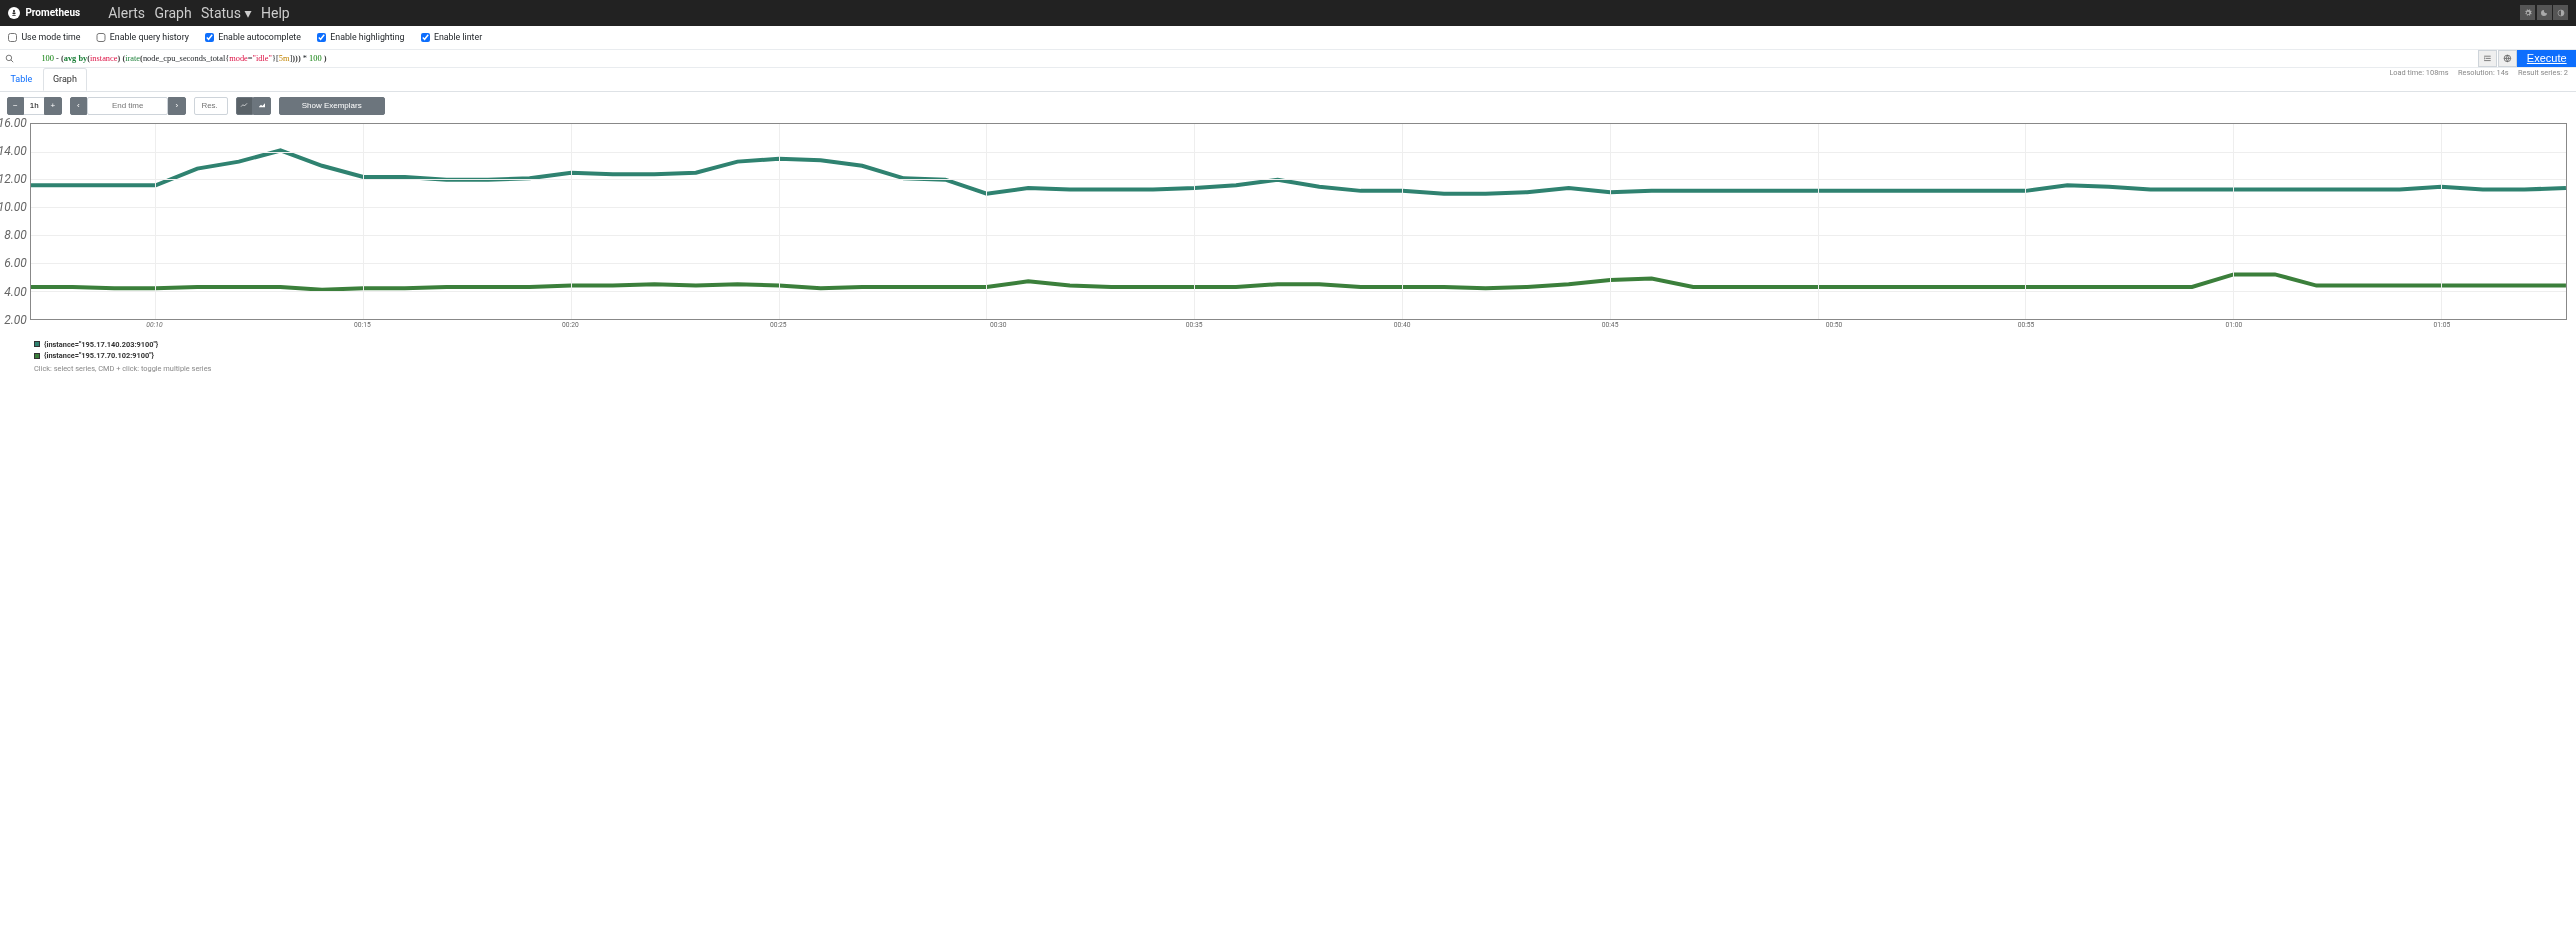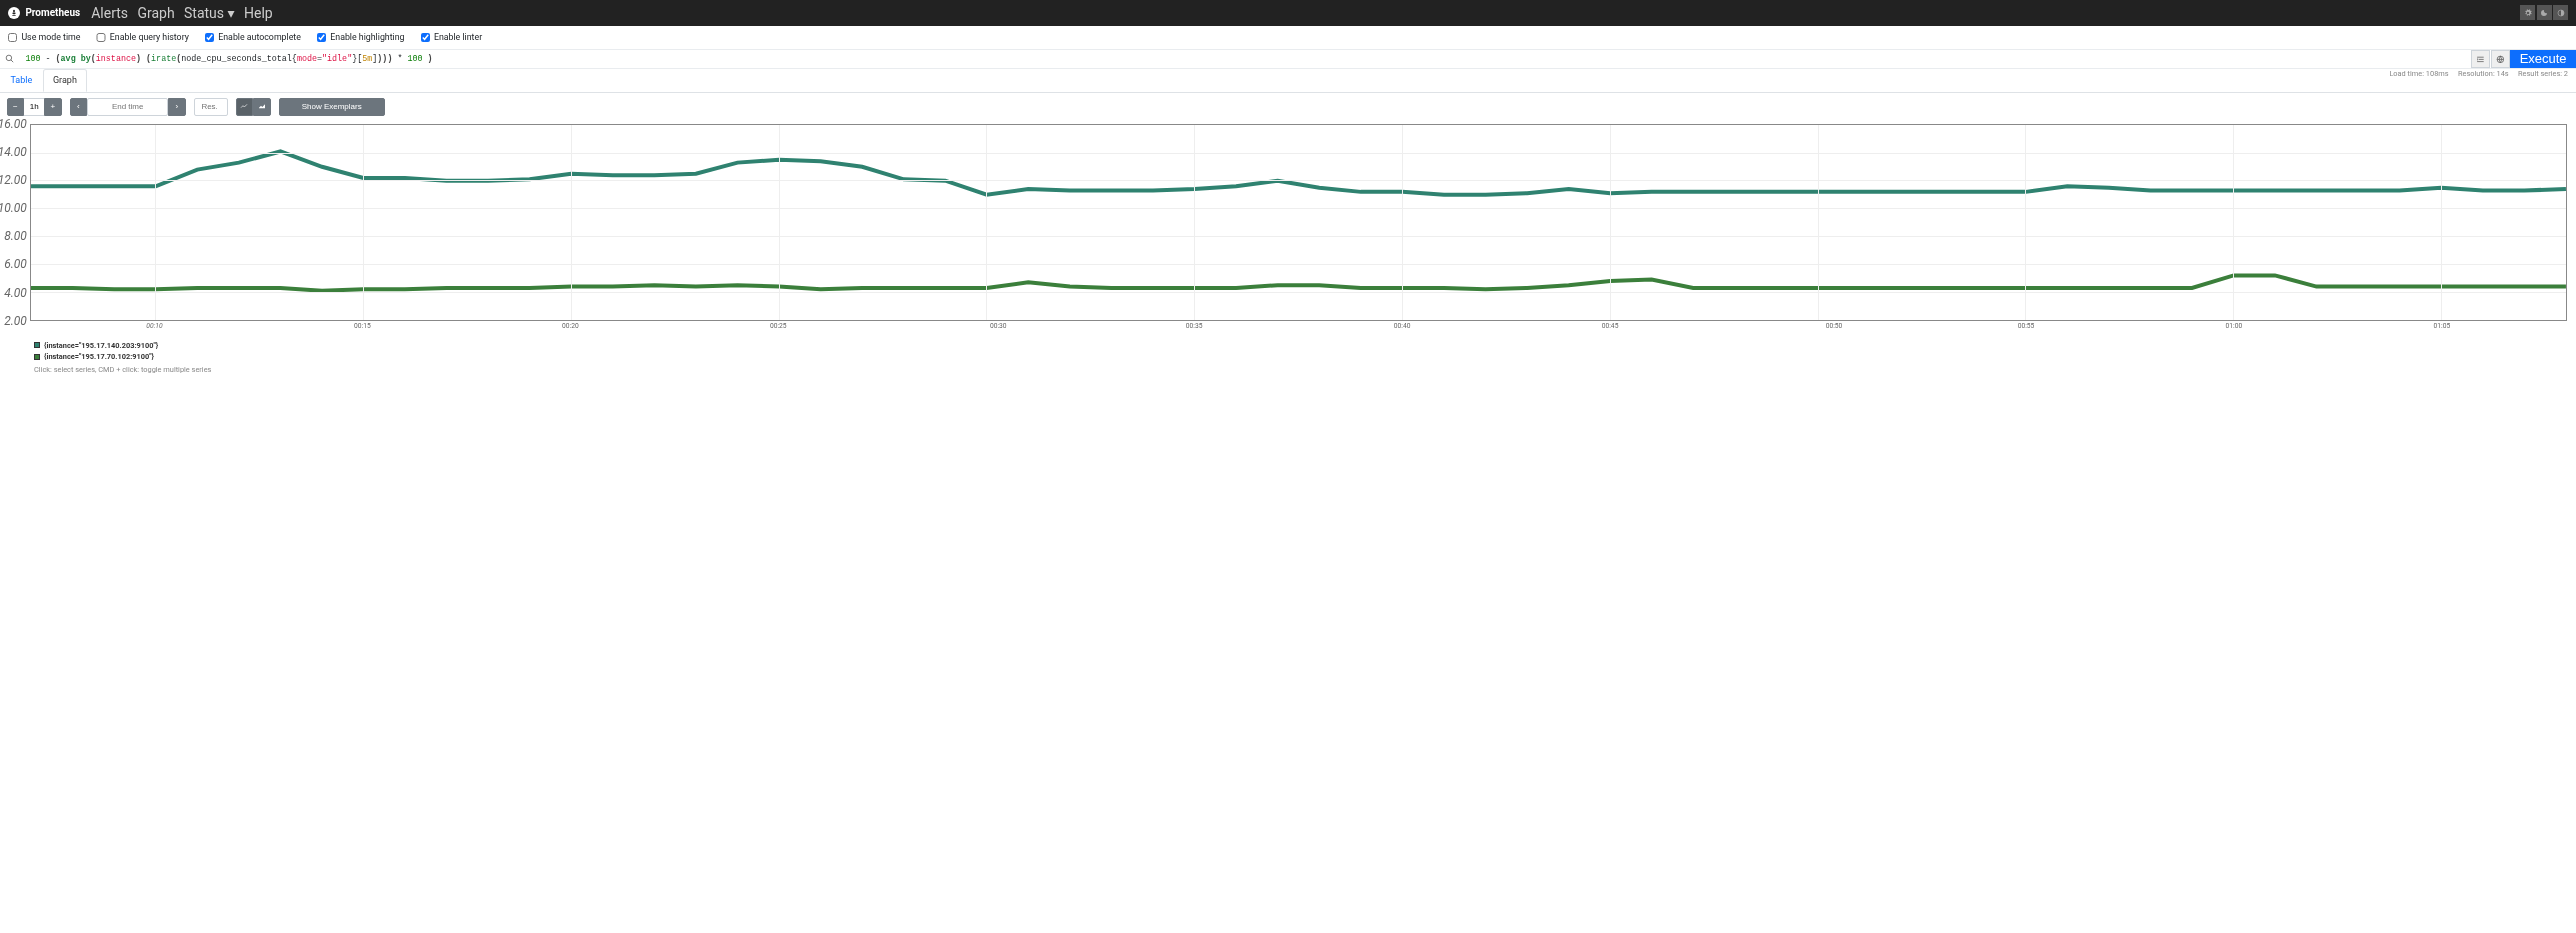--- a/index.html
+++ b/index.html
@@ -1,46 +1,46 @@
 <!DOCTYPE html>
 <html style="font-size:10.8px"><head>
 <meta charset="utf-8">
 <style>
 * { box-sizing: border-box; margin: 0; padding: 0; }
 body { font-family: -apple-system, BlinkMacSystemFont, "Segoe UI", Roboto, sans-serif; font-size: 9.4px; color: #212529; background: #fff; }
 
 .navbar { background: #222; color: #fff; height: 25.6px; display: flex; align-items: center; padding: 0 8px; justify-content: space-between; }
-.navbar-left { display: flex; align-items: center; gap: 11px; }
+.navbar-left { display: flex; align-items: center; gap: 28px; }
 .navbar-brand { display: flex; align-items: center; gap: 5.4px; font-weight: 700; font-size: 10px; }
 .navbar-logo { width: 12px; height: 12px; background: #fff; border-radius: 50%; display: flex; align-items: center; justify-content: center; }
 .navbar-logo svg { width: 8px; height: 8px; }
 .navbar-links { display: flex; gap: 9.4px; }
 .navbar-links a { color: #ccc; text-decoration: none; font-size: 14px; }
 .navbar-right { display: flex; gap: 1.3px; }
 .navbar-icon-btn { width: 15px; height: 15px; background: #555; border: none; display: flex; align-items: center; justify-content: center; color: #aaa; cursor: pointer; }
 .navbar-icon-btn svg { width: 8px; height: 8px; }
 
 .options-bar { padding: 6.7px 8px; display: flex; gap: 16px; border-bottom: 0.7px solid #e9ecef; }
 .checkbox-opt { display: flex; align-items: center; gap: 4px; font-size: 8.8px; }
 .checkbox-opt input { width: 9.4px; height: 9.4px; accent-color: #0d6efd; }
 
 .query-row { display: flex; align-items: stretch; border-bottom: 0.7px solid #e9ecef; }
 .query-icon { width: 20px; display: flex; align-items: center; justify-content: center; color: #555; }
-.query-input { flex: 1; padding: 4px 5.4px; font-family: Liberation Mono, monospace; font-size: 8.4px; border: none; outline: none; }
+.query-input { flex: 1; padding: 4px 5.4px; font-family: Liberation Serif, serif; font-size: 8.4px; border: none; outline: none; margin-left: 16px; }
 .query-input .num { color: #0a7e07; }
 .query-input .paren { color: #444; font-weight: bold; }
 .query-input .kw { color: #1a7f37; font-weight: bold; }
 .query-input .by { color: #1a7f37; font-weight: bold; }
 .query-input .func { color: #1a7f37; }
 .query-input .label { color: #d14; }
 .query-input .str { color: #d14; }
 .query-input .dur { color: #c18401; }
 .query-btn-group { display: flex; gap: 0.7px; padding-right: 0; }
 .sm-btn { background: #efefef; border: 0.7px solid #ced4da; width: 19px; display: flex; align-items: center; justify-content: center; cursor: pointer; }
-.execute-btn { background: #0d6efd; color: #fff; border: none; padding: 0 9.4px; font-size: 13px; cursor: pointer; }
+.execute-btn { background: #0d6efd; color: #fff; border: none; padding: 0 9.4px; font-size: 11px; cursor: pointer; text-decoration: underline; }
 
 .meta-row { display: flex; justify-content: space-between; align-items: flex-start; border-bottom: 0.7px solid #dee2e6; }
 .tabs { display: flex; }
 .tab { padding: 5.4px 9.4px; font-size: 9px; cursor: pointer; border: 0.7px solid transparent; }
 .tab.inactive { color: #0d6efd; }
 .tab.active { color: #333; border: 0.7px solid #dee2e6; border-bottom-color: #fff; margin-bottom: -0.7px; border-radius: 2.7px 2.7px 0 0; }
 .meta-text { font-size: 7.4px; color: #888; padding-right: 8px; display: flex; gap: 9.4px; }
 
 .controls-row { padding: 5.4px 6.7px; display: flex; gap: 8px; align-items: center; }
 .btn-dark { background: #6c757d; color: #fff; border: 0.7px solid #6c757d; height: 17.5px; min-width: 17.5px; display: flex; align-items: center; justify-content: center; cursor: pointer; border-radius: 2px; font-size: 8px; }

